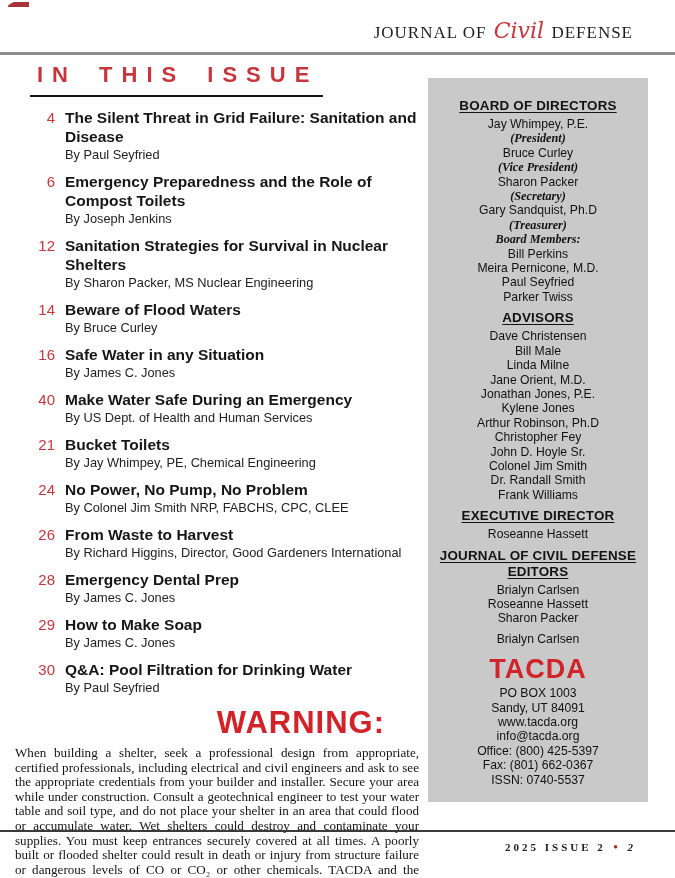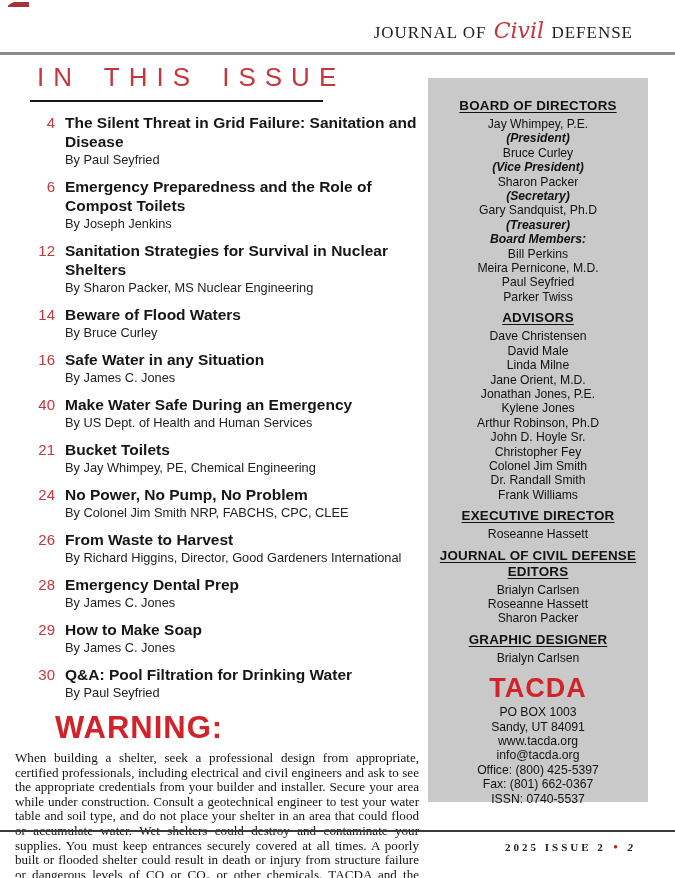--- a/index.html
+++ b/index.html
@@ -18,56 +18,56 @@
   }
   .masthead .accent{
     font-family:"DejaVu Serif", serif;font-style:italic;font-size:22px;
     color:var(--accent-red);letter-spacing:0;padding:0 2px;
   }
   .header-rule{position:absolute;top:52px;left:0;width:675px;height:3px;background:#8c8c8c;}
 
   
   .left-col{position:absolute;left:15px;top:58px;width:408px;}
   .issue-heading{
-    color:var(--accent-red);font-size:26px;font-weight:normal;
+    color:var(--accent-red);font-size:22px;font-weight:bold;
     letter-spacing:9px;word-spacing:7px;margin:4px 0 0 22px;white-space:nowrap;
   }
   .issue-rule{height:2px;background:#151515;width:293px;margin:7px 0 11px 15px;}
 
   .toc-entry{display:flex;margin-bottom:9px;}
   .toc-num{
     flex:0 0 40px;text-align:right;margin-right:10px;
     color:var(--accent-red);font-size:15px;line-height:19px;
   }
   .toc-body{width:358px;}
   .toc-title{font-weight:bold;font-size:15.5px;line-height:19px;color:#161616;}
   .toc-byline{font-size:12.8px;line-height:16px;color:#222;margin-top:1px;}
 
   .warning-heading{
-    text-align:left;color:var(--warning-red);font-weight:bold;
+    text-align:right;color:var(--warning-red);font-weight:bold;
     font-size:31px;letter-spacing:1px;margin:4px 0 5px 40px;width:330px;
   }
   .warning-body{
     font-family:"Liberation Serif", serif;font-size:13.1px;line-height:14.6px;
     text-align:justify;color:#131313;width:404px;
   }
 
   
   .credits-panel{
     position:absolute;left:428px;top:78px;width:220px;height:724px;
     background:var(--panel-gray);box-sizing:border-box;padding:20px 4px 0 4px;
     text-align:center;font-size:12.2px;line-height:14.4px;color:#121212;
   }
   .sb-section{margin-bottom:6px;}
   .sb-heading{
     font-weight:bold;font-size:13.4px;line-height:16px;
     text-decoration:underline;text-underline-offset:2px;margin-bottom:3px;letter-spacing:.2px;
   }
   .sb-line{}
-  .sb-line.bold-italic{font-weight:bold;font-style:italic;}
+  .sb-line.bold-italic{font-weight:bold;font-style:italic;font-family:Liberation Serif, serif;}
   .org-name{
     color:var(--warning-red);font-weight:bold;font-size:27px;line-height:30px;
     letter-spacing:1px;margin:8px 0 2px 0;
   }
 
   
   .footer-rule{position:absolute;top:830px;left:0;width:675px;height:2px;background:#3a3a3a;}
   .footer-text{
     position:absolute;top:840px;right:42px;
     font-family:"Liberation Serif", serif;font-size:11px;font-weight:bold;
@@ -227,36 +227,36 @@
 
   <div class="sb-line">Parker Twiss</div>
 </div>
   </section>
 
   <section class="sb-section">
     <div class="sb-heading">ADVISORS</div>
     <div class="sb-lines">
   <div class="sb-line">Dave Christensen</div>
 
-  <div class="sb-line">David Male</div>
+  <div class="sb-line">Bill Male</div>
 
   <div class="sb-line">Linda Milne</div>
 
   <div class="sb-line">Jane Orient, M.D.</div>
 
   <div class="sb-line">Jonathan Jones, P.E.</div>
 
   <div class="sb-line">Kylene Jones</div>
 
   <div class="sb-line">Arthur Robinson, Ph.D</div>
 
+  <div class="sb-line">Christopher Fey</div>
+
   <div class="sb-line">John D. Hoyle Sr.</div>
 
-  <div class="sb-line">Christopher Fey</div>
-
   <div class="sb-line">Colonel Jim Smith</div>
 
   <div class="sb-line">Dr. Randall Smith</div>
 
   <div class="sb-line">Frank Williams</div>
 
 </div>
   </section>
 
   <section class="sb-section">
@@ -271,21 +271,20 @@
     <div class="sb-lines">
   <div class="sb-line">Brialyn Carlsen</div>
 
   <div class="sb-line">Roseanne Hassett</div>
 
   <div class="sb-line">Sharon Packer</div>
 </div>
   </section>
 
   <section class="sb-section">
-    <div class="sb-heading">GRAPHIC DESIGNER</div>
     <div class="sb-lines">
   <div class="sb-line">Brialyn Carlsen</div>
 </div>
   </section>
 </div>
     <div class="org-name">TACDA</div>
     <div id="org-lines">
   <div class="sb-line">PO BOX 1003</div>
 
   <div class="sb-line">Sandy, UT 84091</div>

